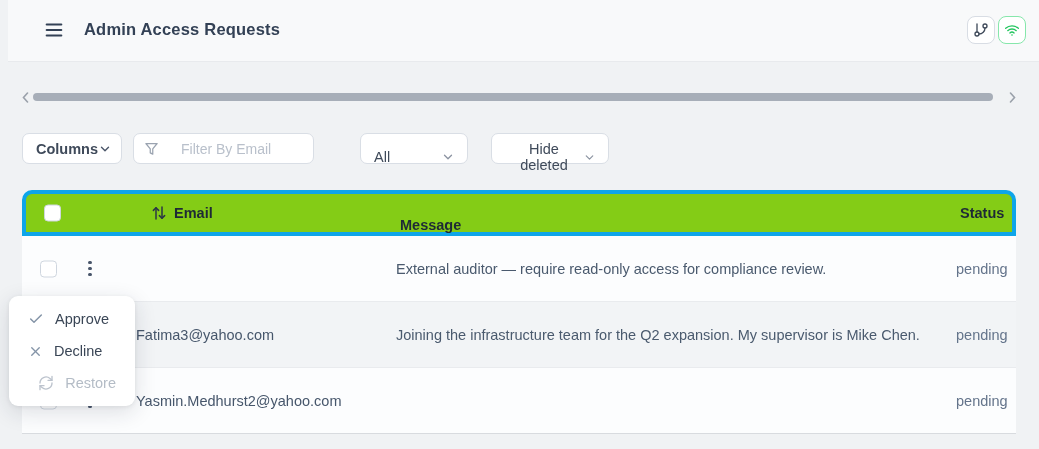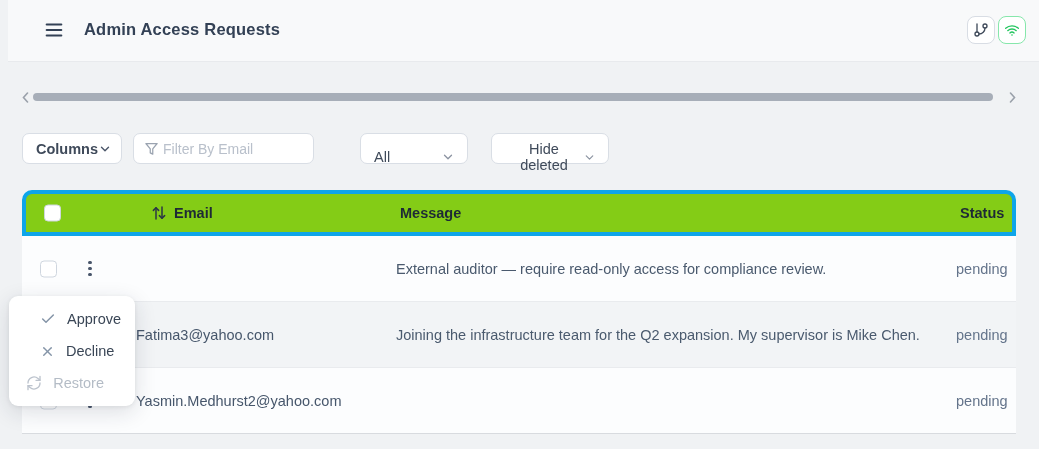--- a/index.html
+++ b/index.html
@@ -17,46 +17,46 @@
   .icon-btn.branch{left:959px;}
   .icon-btn.wifi{left:990px;border-color:#86e7ab;}
   
   .hscroll-thumb{position:absolute;left:33px;top:93px;width:960px;height:8px;border-radius:4px;background:#a7aeb8;cursor:pointer;}
   .hscroll-arrow{position:absolute;top:90px;width:10px;height:14px;display:flex;align-items:center;justify-content:center;color:#9aa1aa;cursor:pointer;}
   .hscroll-arrow.left{left:20px;}
   .hscroll-arrow.right{left:1007px;}
   
   .ctl{position:absolute;top:133px;height:31px;background:#fff;border:1px solid #d9dee5;border-radius:7px;box-sizing:border-box;display:flex;align-items:center;cursor:pointer;}
   .btn-columns{left:22px;width:100px;justify-content:space-between;padding:0 10px 0 13px;font-size:14.5px;font-weight:700;color:#3f4a5a;}
-  .filter-box{left:133px;width:181px;padding:0 10px;gap:4px;cursor:text;}
+  .filter-box{left:133px;width:181px;padding:0 10px;gap:22px;cursor:text;}
   .filter-box input{border:none;outline:none;background:transparent;font-family:inherit;font-size:14px;color:#374151;width:100%;padding:0;}
   .filter-box input::placeholder{color:#b9c0cb;}
   .select-ctl{justify-content:space-between;padding:17px 12px 0 13px;font-size:14.5px;color:#3f4a5a;font-weight:500;}
   .select-all{left:360px;width:108px;}
   .select-deleted{left:491px;width:118px;}
   
   .table{position:absolute;left:22px;top:190px;width:994px;}
   .thead{position:relative;height:46px;background:#84cc16;border:4px solid #0ea5e9;border-radius:10px 10px 0 0;box-sizing:border-box;}
   .trow{position:relative;height:65px;background:#fcfdfe;border-bottom:1px solid #e9ebee;}
   .trow.active{background:#f2f4f6;}
   .trow.last{border-bottom:1px solid #d8dbdf;}
   .cell{position:absolute;top:50%;transform:translateY(-50%);font-size:14.5px;white-space:nowrap;}
   .checkbox{position:absolute;left:18px;top:50%;transform:translateY(-50%);width:17px;height:17px;border:1.5px solid #cfd6df;border-radius:4px;background:#fff;box-sizing:border-box;cursor:pointer;}
   .kebab{position:absolute;left:57px;top:50%;transform:translateY(-50%);width:22px;height:24px;display:flex;flex-direction:column;align-items:center;justify-content:center;gap:2.5px;background:none;border:none;cursor:pointer;padding:0;}
   .kebab i{width:3.5px;height:3.5px;border-radius:50%;background:#48556a;}
   .hcell{font-weight:700;color:#1e2936;}
   .h-email{left:148px;}
-  .h-message{left:374px;}
+  .h-message{left:374px;margin-top:12px;}
   .h-status{left:934px;}
   .sort-icon{position:absolute;left:124px;top:50%;transform:translateY(-50%);display:flex;align-items:center;cursor:pointer;}
   .c-email{left:114px;color:#46566b;}
   .c-message{left:374px;color:#4a5a6e;}
   .c-status{left:934px;color:#64748b;}
   
-  .ctx-menu{position:absolute;left:9px;top:296px;width:126px;box-sizing:border-box;background:#fff;border-radius:9px;box-shadow:0 6px 22px rgba(25,35,55,.14),0 1px 4px rgba(0,0,0,.07);padding:7px 16px;z-index:20;}
+  .ctx-menu{position:absolute;left:9px;top:296px;width:126px;box-sizing:border-box;background:#fff;border-radius:9px;box-shadow:0 6px 22px rgba(25,35,55,.14),0 1px 4px rgba(0,0,0,.07);padding:7px 4px;z-index:20;}
   .menu-item{height:32px;display:flex;align-items:center;gap:11px;padding:0 15px;font-size:14.5px;color:#3a4656;cursor:pointer;}
   .menu-item svg{flex:0 0 auto;}
   .menu-item.disabled{color:#b4bcc6;cursor:default;justify-content:flex-end;}
   svg{display:block;}
 </style>
 </head>
 <body>
 
 <div class="topbar">
   <button class="hamburger">

